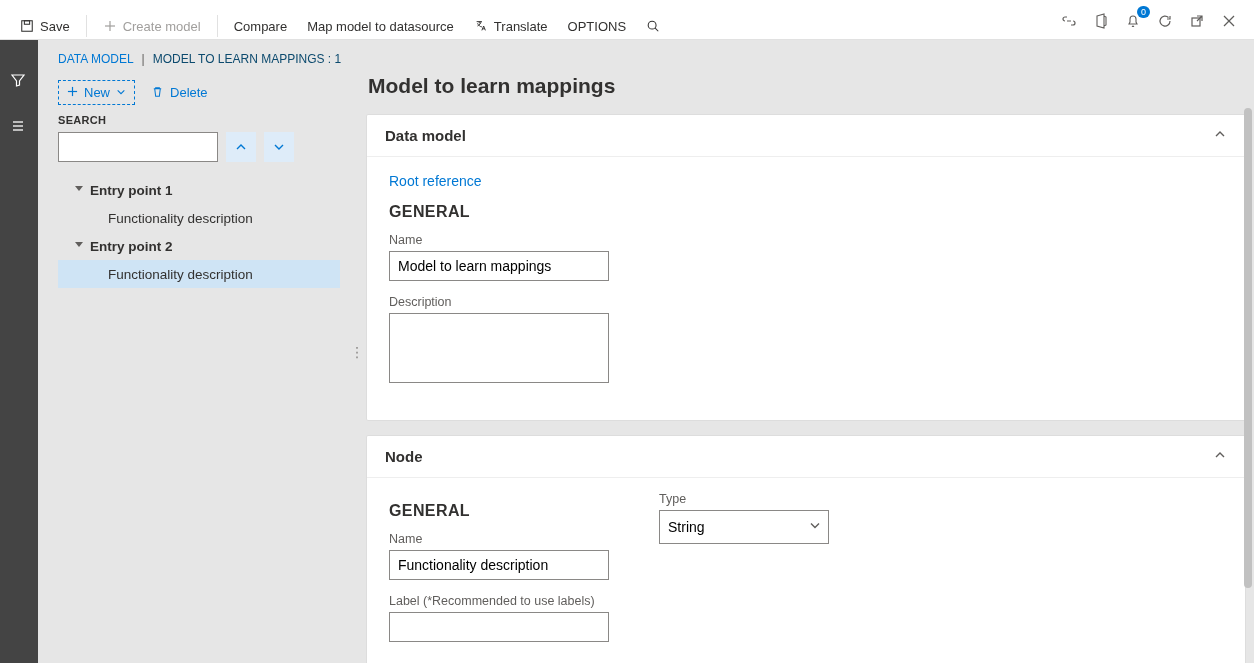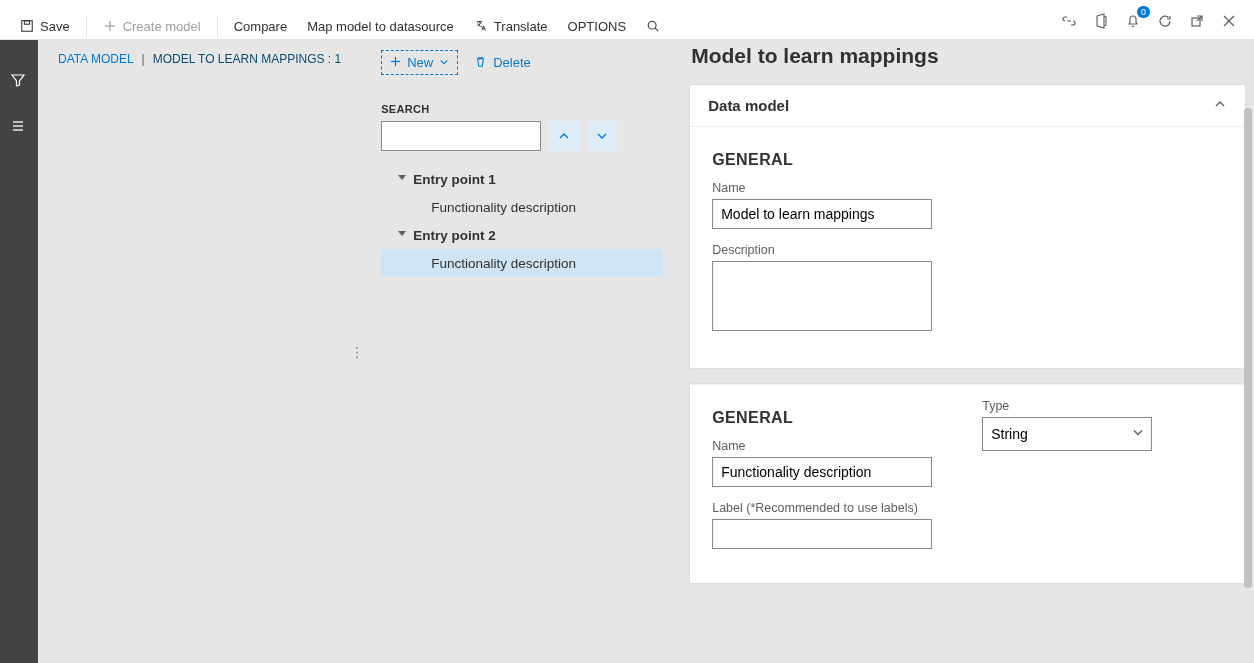--- a/index.html
+++ b/index.html
@@ -18,32 +18,32 @@
   .ticon { width: 18px; height: 18px; display: inline-flex; align-items: center; justify-content: center; cursor: pointer; color: #605e5c; position: relative; }
   .ticon svg { stroke: currentColor; fill: none; }
   .badge { position: absolute; top: -6px; right: -8px; background: #0078d4; color: #fff; border-radius: 8px; font-size: 9px; padding: 0 4px; height: 12px; line-height: 12px; }
 
   
   .content { flex: 1; display: flex; overflow: hidden; }
   .vrail { width: 38px; background: #444; display: flex; flex-direction: column; align-items: center; padding-top: 32px; gap: 28px; }
   .vrail .ricon { width: 18px; height: 18px; color: #fff; cursor: pointer; }
   .vrail .ricon svg { stroke: currentColor; fill: none; }
 
-  .workarea { flex: 1; background: #e6e6e6; position: relative; display: flex; flex-direction: row; }
+  .workarea { flex: 1; background: #e6e6e6; position: relative; display: flex; flex-direction: column; }
 
   .breadcrumb { height: 30px; display: flex; align-items: center; padding: 8px 20px 0 20px; font-size: 12px; gap: 8px; }
   .breadcrumb .bc-link { color: #0078d4; cursor: pointer; }
   .breadcrumb .bc-sep { color: #605e5c; }
   .breadcrumb .bc-cur { color: #0c4a6e; }
 
   .split { flex: 1; display: flex; overflow: hidden; }
 
   
   .lpane { width: 310px; padding: 10px 0 0 20px; display: flex; flex-direction: column; }
-  .lpane-toolbar { display: flex; align-items: center; gap: 10px; margin-bottom: 28px; }
+  .lpane-toolbar { display: flex; align-items: center; gap: 10px; margin-bottom: 9px; }
   .newbtn { display: flex; align-items: center; gap: 6px; border: 1px dashed #0078d4; color: #0078d4; padding: 4px 8px; cursor: pointer; font-size: 13px; }
   .newbtn .ico svg, .delbtn .ico svg { stroke: currentColor; fill: none; }
   .delbtn { display: flex; align-items: center; gap: 6px; color: #0078d4; padding: 4px 6px; cursor: pointer; font-size: 13px; }
 
   .search-label { font-size: 11px; font-weight: 600; color: #323130; margin-bottom: 6px; letter-spacing: .3px; }
   .search-row { display: flex; gap: 8px; align-items: center; margin-bottom: 14px; }
   .search-input { width: 160px; height: 30px; border: 1px solid #8a8886; padding: 0 6px; font-size: 13px; background:#fff; }
   .navbtn { width: 30px; height: 30px; background: #deecf9; display: flex; align-items: center; justify-content: center; cursor: pointer; }
   .navbtn svg { stroke: #0078d4; fill: none; }
 
@@ -272,33 +272,42 @@
         <div class="card">
           <div class="card-head">
             <span>Data model</span>
             <span class="chev">
               <svg width="14" height="14" viewBox="0 0 14 14">
                   <polyline points="3,9 7,5 11,9" stroke-width="1.4"></polyline>
                 </svg>
             </span>
           </div>
           <div class="card-body">
+            <div class="quick-link">Root reference</div>
             <div class="section-label">GENERAL</div>
             <div class="fgroup">
               <label class="flabel">Name</label>
               <input class="field" value="Model to learn mappings" style="">
             </div>
             <div class="fgroup">
               <label class="flabel">Description</label>
               <textarea class="field" value="" style=""></textarea>
             </div>
           </div>
         </div>
 
         <div class="card">
+          <div class="card-head">
+            <span>Node</span>
+            <span class="chev">
+              <svg width="14" height="14" viewBox="0 0 14 14">
+                  <polyline points="3,9 7,5 11,9" stroke-width="1.4"></polyline>
+                </svg>
+            </span>
+          </div>
           <div class="card-body">
             <div class="row">
               <div class="col">
                 <div class="section-label">GENERAL</div>
                 <div class="fgroup">
                   <label class="flabel">Name</label>
                   <input class="field" value="Functionality description" style="">
                 </div>
                 <div class="fgroup">
                   <label class="flabel">Label (*Recommended to use labels)</label>

